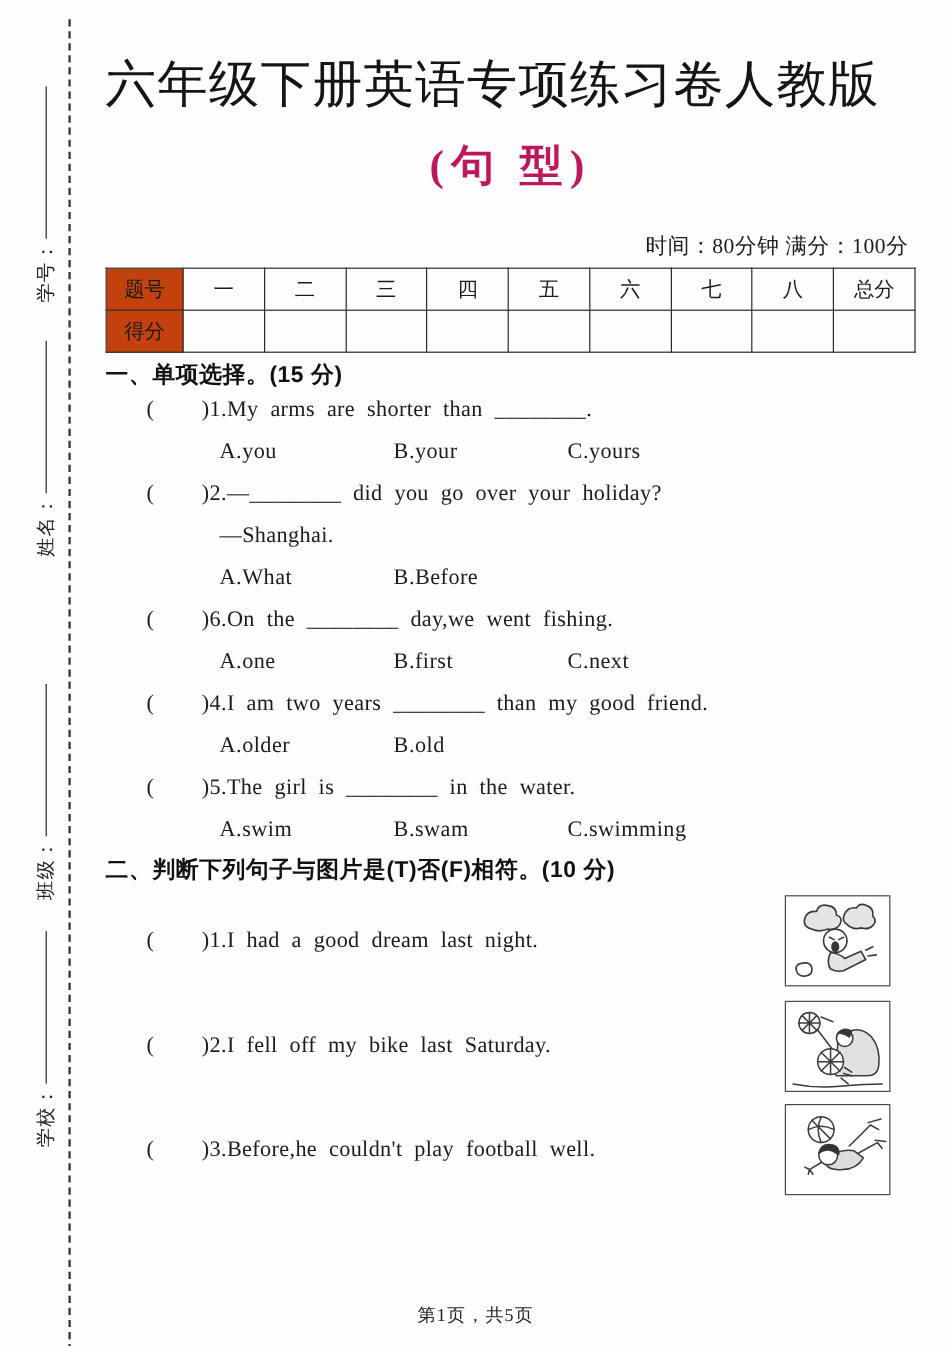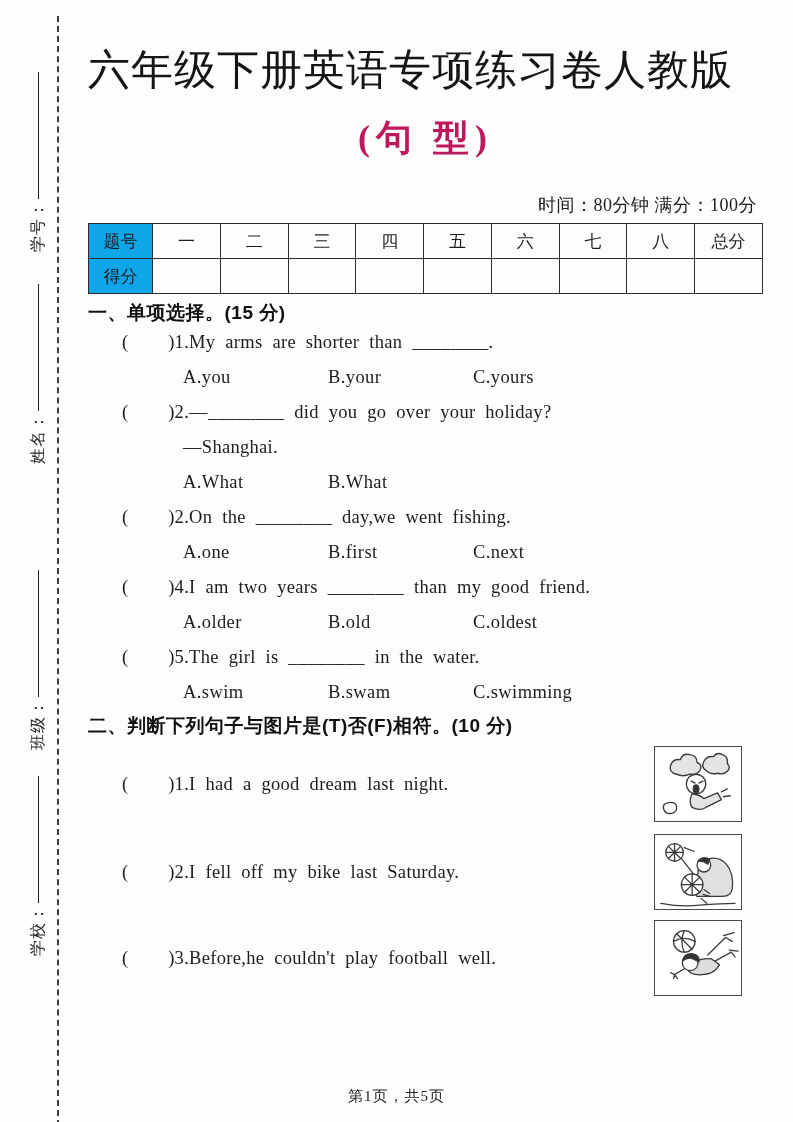--- a/index.html
+++ b/index.html
@@ -55,21 +55,21 @@
   
   table.score-table {
     margin-top:6px; width:100%;
     border-collapse:collapse; table-layout:fixed;
   }
   table.score-table td {
     border:1.6px solid #2b2b2b; height:35px;
     text-align:center; vertical-align:middle;
     font-size:17px;
   }
-  table.score-table td.hd { background:#0ea5e9; }
+  table.score-table td.hd { background:#c2410c; }
   table.score-table col.c0 { width:64px; }
 
   
   .sec-heading {
     font-family:"Liberation Sans", sans-serif;
     font-weight:bold; font-size:19px; color:#111;
     margin-top:7px; height:24px; line-height:24px; letter-spacing:0.5px;
   }
   .sec-heading.h2 { margin-top:4px; }
 
@@ -192,39 +192,38 @@
     </div>
 
     <div class="q-line">
       <span class="q-text">(    )2.—________ did you go over your holiday?</span>
     </div>
     <div class="q-line cont">
       <span class="q-text">—Shanghai.</span>
     </div>
     <div class="opts">
       <span>A.What</span>
-      <span>B.What</span>
-    </div>
-
-    <div class="q-line">
-      <span class="q-text">(    )2.On the ________ day,we went fishing.</span>
+      <span>B.Before</span>
+    </div>
+
+    <div class="q-line">
+      <span class="q-text">(    )6.On the ________ day,we went fishing.</span>
     </div>
     <div class="opts">
       <span>A.one</span>
       <span>B.first</span>
       <span>C.next</span>
     </div>
 
     <div class="q-line">
       <span class="q-text">(    )4.I am two years ________ than my good friend.</span>
     </div>
     <div class="opts">
       <span>A.older</span>
       <span>B.old</span>
-      <span>C.oldest</span>
     </div>
 
     <div class="q-line">
       <span class="q-text">(    )5.The girl is ________ in the water.</span>
     </div>
     <div class="opts">
       <span>A.swim</span>
       <span>B.swam</span>
       <span>C.swimming</span>
     </div>

